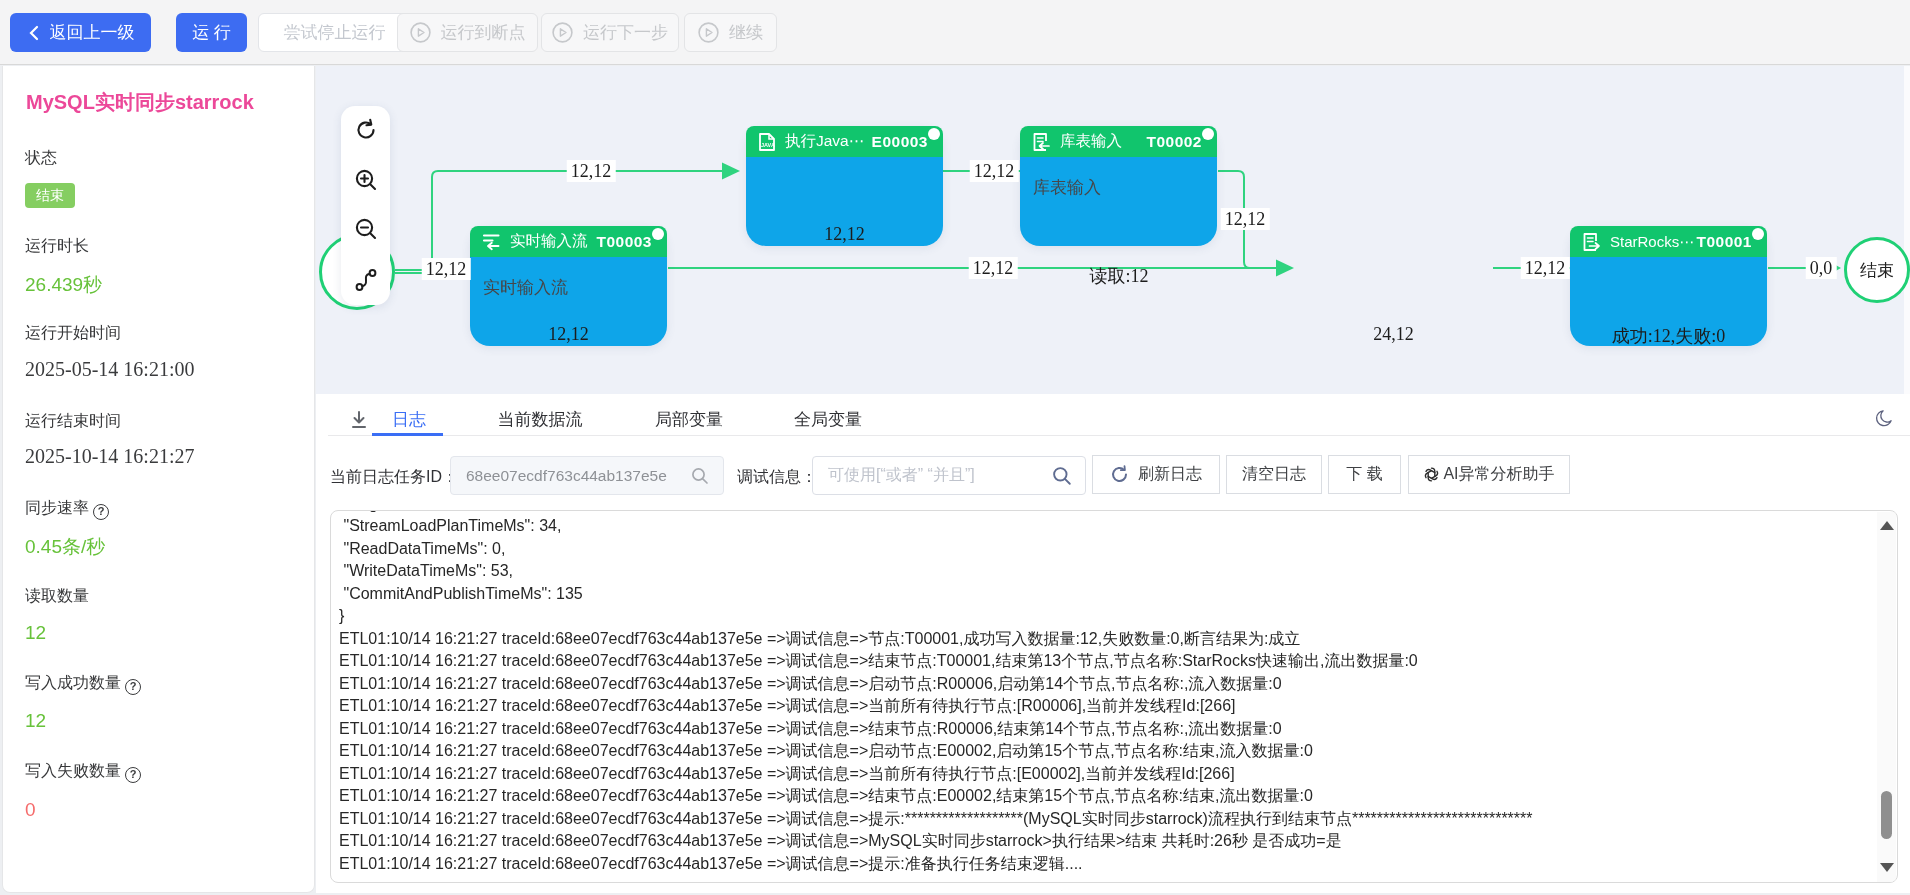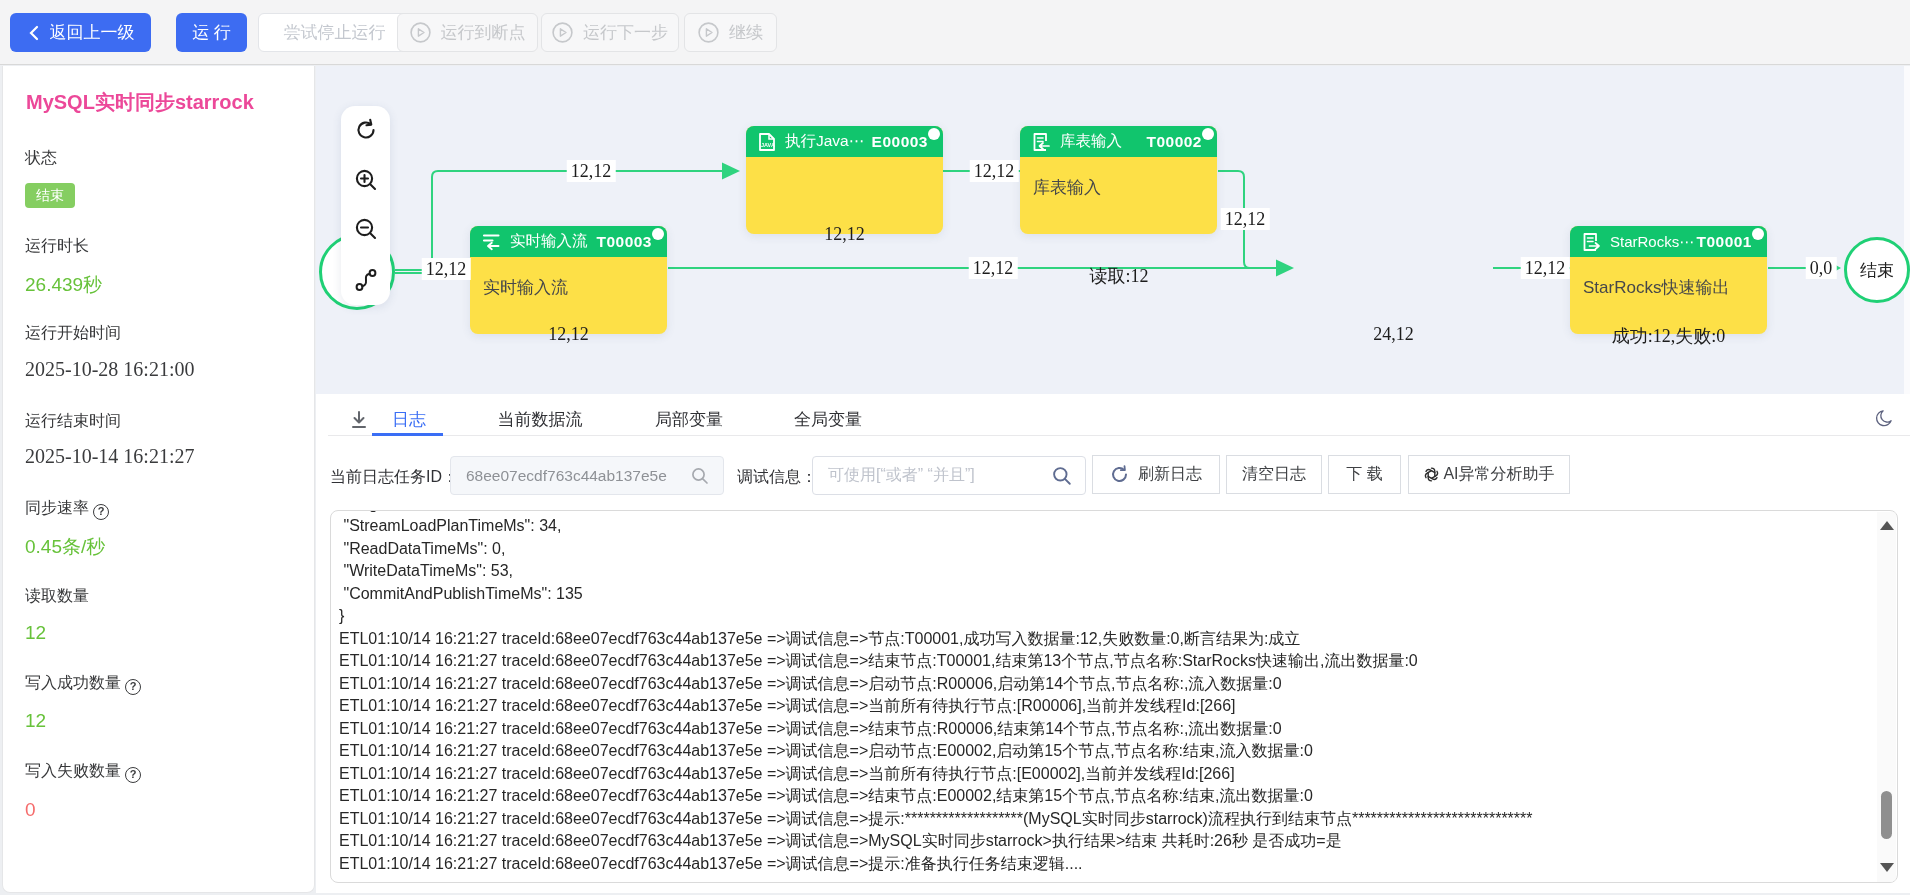--- a/index.html
+++ b/index.html
@@ -15,21 +15,21 @@
 #sidebar h1 { position:absolute; left:23px; top:23px; font-size:20px; font-weight:bold; color:#ec4899; letter-spacing:0; }
 .slabel { position:absolute; left:22px; font-size:16px; color:#37383a; white-space:nowrap; }
 .sval-serif { position:absolute; left:22px; font-size:20px; font-family:"Liberation Serif",serif; color:#3a3b3d; white-space:nowrap; }
 .sval-green { position:absolute; left:22px; font-size:19px; color:#67c23a; white-space:nowrap; }
 .sval-red { position:absolute; left:22px; font-size:19px; color:#f56c6c; }
 #badge { position:absolute; left:22px; top:117px; width:50px; height:25px; background:#85ce61; border-radius:4px; color:#fff; font-size:14px; text-align:center; line-height:25px; }
 .qm { display:inline-block; width:16px; height:16px; border:1.4px solid #3a3b3d; border-radius:50%; font-size:11px; line-height:13px; text-align:center; vertical-align:-2px; margin-left:4px; color:#3a3b3d; font-weight:bold; }
 
 #canvas { position:absolute; left:316px; top:66px; width:1594px; height:328px; background:#eef1f8; overflow:hidden; }
 
-.node { position:absolute; width:197px; height:108px; border-radius:8px; background:#fde047; box-shadow:0 2px 10px rgba(60,80,120,.10); }
+.node { position:absolute; width:197px; height:120px; border-radius:20px; background:#0ea5e9; box-shadow:0 2px 10px rgba(60,80,120,.10); }
 .nhead { height:31px; background:#11c56d; border-radius:8px 8px 0 0; display:flex; align-items:center; color:#fff; padding-left:11px; position:relative; }
 .nhead .ttl { font-size:15.5px; margin-left:8px; white-space:nowrap; }
 .nhead .nid { position:absolute; right:15px; font-size:15.5px; font-weight:bold; letter-spacing:.5px; }
 .ndot { position:absolute; right:3px; top:2px; width:12px; height:12px; background:#fff; border-radius:50%; }
 .nbody { height:61px; display:flex; align-items:center; padding-left:13px; font-size:17px; color:#46474a; }
 .nsub { position:absolute; font-size:18px; font-family:"Liberation Serif",serif; color:#1c1c1c; white-space:nowrap; transform:translateX(-50%); }
 .elabel { position:absolute; background:#fff; font-size:18px; font-family:"Liberation Serif",serif; color:#1c1c1c; padding:0 4px; transform:translate(-50%,-50%); line-height:22px; white-space:nowrap; }
 #toolbar { position:absolute; left:25px; top:40px; width:49px; height:199px; background:#fff; border-radius:14px; box-shadow:0 2px 10px rgba(60,80,120,.12); display:flex; flex-direction:column; align-items:center; justify-content:space-between; padding:12px 0; }
 .circle-start { position:absolute; left:3px; top:168px; width:76px; height:76px; border-radius:50%; background:#fff; border:3px solid #1fd075; }
 .circle-end { position:absolute; left:1528px; top:171px; width:66px; height:66px; border-radius:50%; background:#fff; border:3px solid #1fd075; font-size:17px; color:#222; display:flex; align-items:center; justify-content:center; }
@@ -70,21 +70,21 @@
         <path d="M8.4 6.8 L14 10.5 L8.4 14.2 Z" stroke="#c6c8cb" stroke-width="1.4" fill="none" stroke-linejoin="round"></path>
       </svg>继续</div>
 </div>
 <div id="sidebar">
   <h1>MySQL实时同步starrock</h1>
   <div class="slabel" style="top:82px;">状态</div>
   <div id="badge">结束</div>
   <div class="slabel" style="top:170px;">运行时长</div>
   <div class="sval-green" style="top:206px;">26.439秒</div>
   <div class="slabel" style="top:257px;">运行开始时间</div>
-  <div class="sval-serif" style="top:292px;">2025-10-28 16:21:00</div>
+  <div class="sval-serif" style="top:292px;">2025-05-14 16:21:00</div>
   <div class="slabel" style="top:345px;">运行结束时间</div>
   <div class="sval-serif" style="top:379px;">2025-10-14 16:21:27</div>
   <div class="slabel" style="top:432px;">同步速率<span class="qm">?</span></div>
   <div class="sval-green" style="top:468px;">0.45条/秒</div>
   <div class="slabel" style="top:520px;">读取数量</div>
   <div class="sval-green" style="top:556px;">12</div>
   <div class="slabel" style="top:607px;">写入成功数量<span class="qm">?</span></div>
   <div class="sval-green" style="top:644px;">12</div>
   <div class="slabel" style="top:695px;">写入失败数量<span class="qm">?</span></div>
   <div class="sval-red" style="top:733px;">0</div>
@@ -170,21 +170,20 @@
     <div class="nhead">
       <svg width="21" height="22" viewBox="0 0 21 22">
           <path d="M15 19 H3.5 V3 H15 V10" stroke="#fff" stroke-width="1.8" fill="none" stroke-linejoin="round"></path>
           <path d="M6.5 7 H12 M6.5 10.5 H12" stroke="#fff" stroke-width="1.6" stroke-linecap="round"></path>
           <path d="M8.5 15 H17.5 M14.5 12 L18 15 L14.5 18" stroke="#fff" stroke-width="1.7" fill="none" stroke-linecap="round" stroke-linejoin="round"></path>
         </svg>
       <span class="ttl" style="font-size:15px;">StarRocks⋯</span>
         <span class="nid">T00001</span>
         <span class="ndot"></span>
     </div>
-    <div class="nbody">StarRocks快速输出</div>
   </div>
 
   <div class="nsub" style="left:252.5px;top:258px;">12,12</div>
   <div class="nsub" style="left:528.5px;top:158px;">12,12</div>
   <div class="nsub" style="left:803px;top:158px;margin-top:40px;">读取:12</div>
   <div class="nsub" style="left:1077.5px;top:258px;">24,12</div>
   <div class="nsub" style="left:1352.5px;top:258px;">成功:12,失败:0</div>
 
   <div class="elabel" style="left:130px;top:203px;">12,12</div>
   <div class="elabel" style="left:275px;top:105px;">12,12</div>

